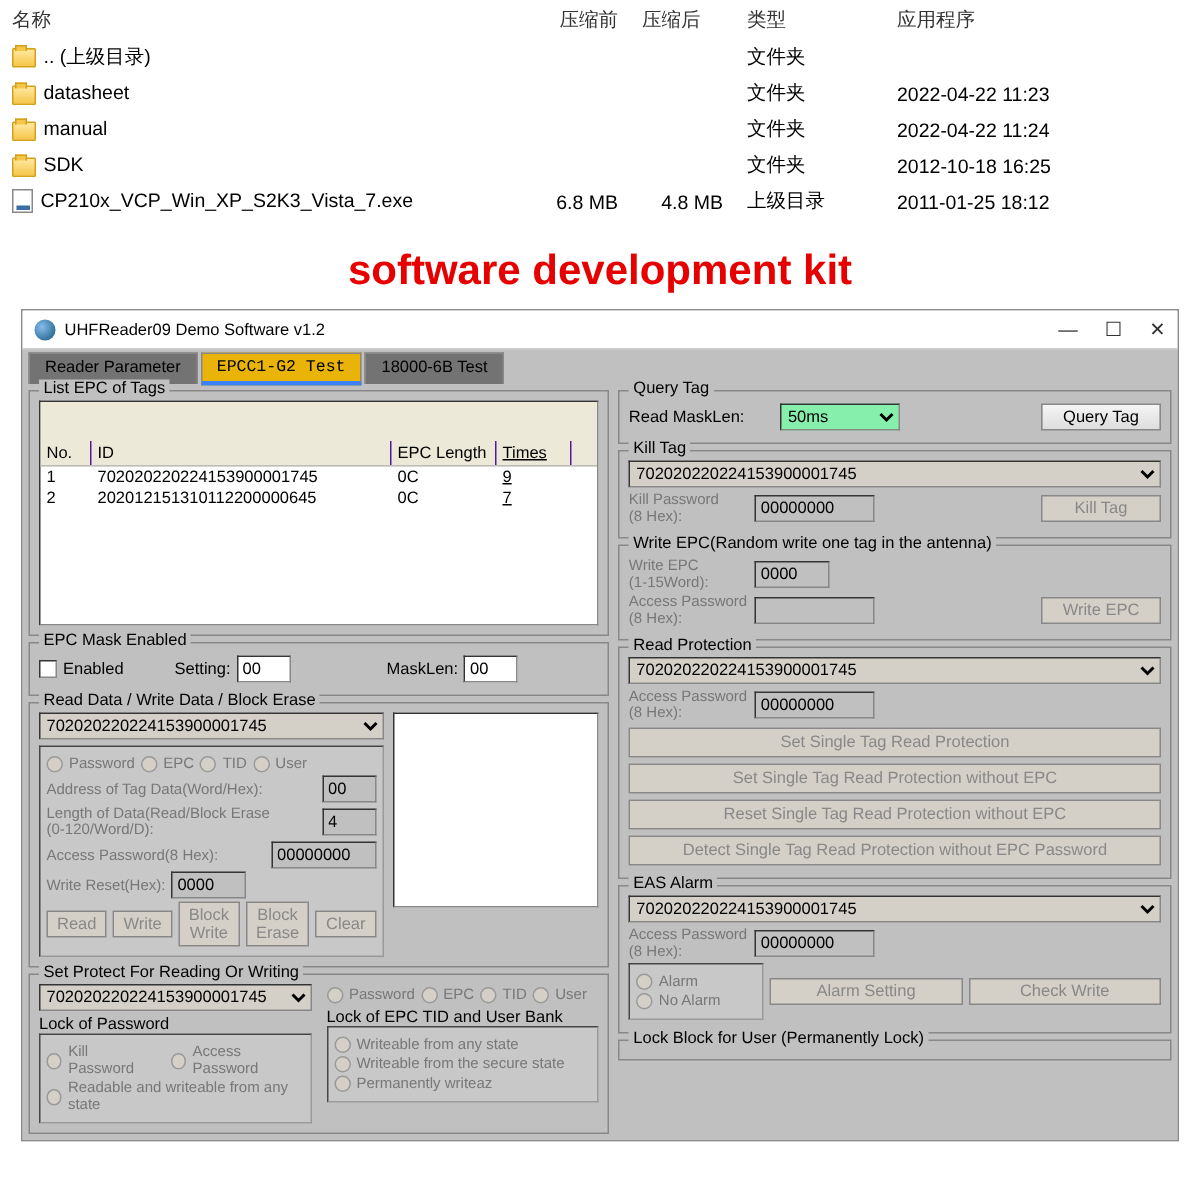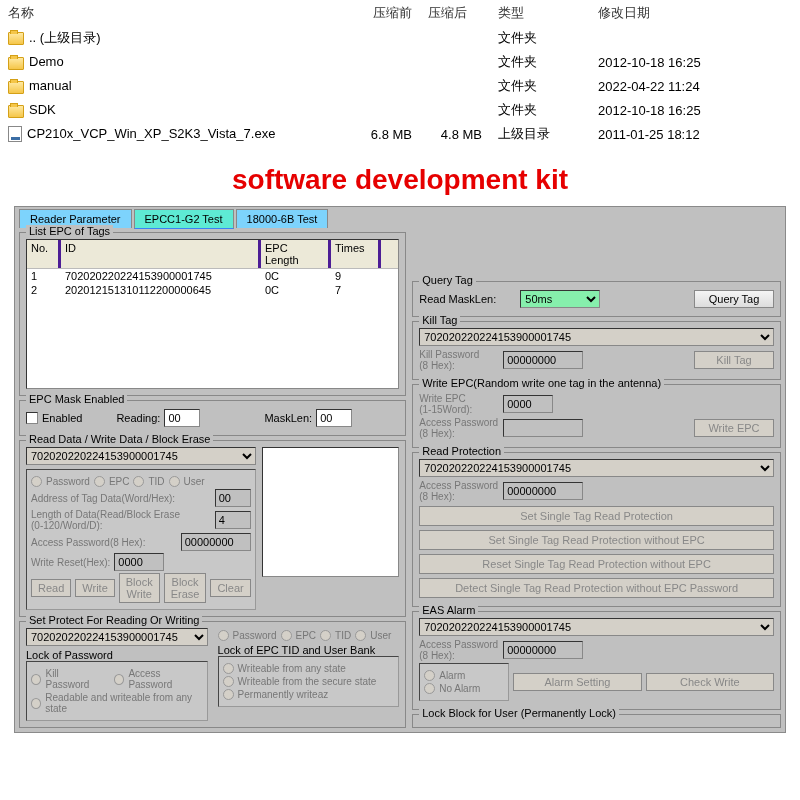--- a/index.html
+++ b/index.html
@@ -17,36 +17,36 @@
 .red-title { color: #e60000; font-size: 28px; font-weight: bold; text-align: center; padding: 18px 0 10px; }
 
 
 .window { margin: 0 14px; border: 1px solid #8a8a8a; background: #c0c0c0; font-size: 11px; }
 .titlebar { background: #fff; border-bottom: 1px solid #ccc; padding: 5px 8px; display: flex; align-items: center; }
 .titlebar-icon { width: 14px; height: 14px; border-radius: 50%; background: radial-gradient(circle at 35% 35%, #8be, #157); margin-right: 6px; }
 .wincontrols { margin-left: auto; display: flex; gap: 18px; font-size: 13px; color: #333; }
 .wincontrols span { cursor: default; }
 
 .tabs { display: flex; background: #c0c0c0; padding: 2px 4px 0; }
-.tab { padding: 3px 10px; background: #7dd3fc; border: 1px solid #888; border-bottom: none; margin-right: 2px; font-size: 11px; }
-.tab.active { background: #5eead4; border-bottom: 1px solid #3b82f6; margin-bottom: -1px; }
-
-.content { background: #c0c0c0; padding: 4px; display: flex; gap: 6px; align-items: flex-end; }
+.tab { padding: 3px 10px; background: #737373; border: 1px solid #888; border-bottom: none; margin-right: 2px; font-size: 11px; }
+.tab.active { background: #eab308; border-bottom: 3px solid #3b82f6; margin-bottom: -1px; font-family: Liberation Mono, monospace; }
+
+.content { background: #c0c0c0; padding: 4px; display: flex; gap: 6px; }
 .col-left { flex: 1.05; display: flex; flex-direction: column; gap: 4px; }
 .col-right { flex: 1; display: flex; flex-direction: column; gap: 4px; }
 
 .group { border: 1px solid #888; background: #c0c0c0; padding: 6px; position: relative; }
 .group-title { position: absolute; top: -8px; left: 6px; background: #c0c0c0; padding: 0 3px; font-size: 11px; }
 
 .listbox { background: #fff; border: 1px inset #888; height: 150px; overflow: hidden; position: relative; }
 .listhead { display: flex; background: #ece9d8; border-bottom: 1px solid #bbb; }
-.listhead div { padding: 2px 4px; border-right: 3px solid #4c1d95; font-size: 11px; }
+.listhead div { padding: 2px 4px; border-right: 1px solid #4c1d95; font-size: 11px; margin-top: 26px; }
 .listrow { display: flex; }
 .listrow div { padding: 1px 4px; font-size: 11px; }
-.c-no { width: 34px; } .c-id { width: 200px; } .c-len { width: 70px; } .c-times { width: 50px; }
+.c-no { width: 34px; } .c-id { width: 200px; } .c-len { width: 70px; } .c-times { width: 50px; text-decoration: underline; }
 .watermark { position: absolute; left: 50%; top: 62%; transform: translate(-50%,-50%); font-size: 28px; font-weight: bold; color: #999; letter-spacing: 4px; font-family: Arial; }
 
 input.txt { background: #fff; border: 1px inset #888; padding: 1px 3px; font-size: 11px; height: 18px; }
 input.gtxt { background: #c0c0c0; border: 1px inset #888; padding: 1px 3px; font-size: 11px; height: 18px; }
 .btn { background: linear-gradient(#f5f5f5,#ddd); border: 1px solid #888; padding: 2px 6px; font-size: 11px; cursor: default; }
 .btn.wide { width: 100%; padding: 3px; margin: 2px 0; }
 .btn.dis { color: #888; background: #d4d0c8; }
 select.sel { font-size: 11px; height: 18px; border: 1px inset #888; background: #86efac; }
 select.gsel { font-size: 11px; height: 18px; border: 1px inset #888; background: #d4d0c8; }
 
@@ -62,37 +62,37 @@
 </head>
 <body>
 
 <table class="filelist">
 <thead>
       <tr>
 <th style="width:350px">名称</th>
 <th style="width:70px;text-align:right">压缩前</th>
 <th style="width:70px;text-align:left">压缩后</th>
 <th style="width:100px">类型</th>
-<th>修改日期</th>
+<th>应用程序</th>
 </tr>
     </thead>
 <tbody id="filelist-body">
       <tr>
         <td><span class="folder-icon"></span>.. (上级目录)</td>
         <td style="text-align:right"></td>
         <td style="text-align:right"></td>
         <td>文件夹</td>
         <td></td>
       </tr>
       <tr>
-        <td><span class="folder-icon"></span>Demo</td>
+        <td><span class="folder-icon"></span>datasheet</td>
         <td style="text-align:right"></td>
         <td style="text-align:right"></td>
         <td>文件夹</td>
-        <td>2012-10-18 16:25</td>
+        <td>2022-04-22 11:23</td>
       </tr>
       <tr>
         <td><span class="folder-icon"></span>manual</td>
         <td style="text-align:right"></td>
         <td style="text-align:right"></td>
         <td>文件夹</td>
         <td>2022-04-22 11:24</td>
       </tr>
       <tr>
         <td><span class="folder-icon"></span>SDK</td>
@@ -107,20 +107,29 @@
         <td style="text-align:right">4.8 MB</td>
         <td>上级目录</td>
         <td>2011-01-25 18:12</td>
       </tr>
     </tbody>
 </table>
 
 <div class="red-title">software development kit</div>
 
 <div class="window">
+<div class="titlebar">
+  <span class="titlebar-icon"></span>
+  <span>UHFReader09 Demo Software v1.2</span>
+  <div class="wincontrols">
+    <span>—</span>
+    <span>☐</span>
+    <span>✕</span>
+  </div>
+</div>
 <div class="tabs">
   <div class="tab">Reader Parameter</div>
   <div class="tab active">EPCC1-G2 Test</div>
   <div class="tab">18000-6B Test</div>
 </div>
 
 <div class="content">
 
 <div class="col-left">
 
@@ -148,21 +157,21 @@
               </div>
             </div>
 </div>
 </div>
 
 <div class="group">
 <span class="group-title">EPC Mask Enabled</span>
 <div class="row">
   <span class="chk"></span>
   <span>Enabled</span>
-  <span style="margin-left:30px">Reading:</span>
+  <span style="margin-left:30px">Setting:</span>
   <input class="txt" style="width: 36px;" value="00">
   <span style="margin-left:60px">MaskLen:</span>
   <input class="txt" style="width: 36px;" value="00">
 </div>
 </div>
 
 <div class="group">
 <span class="group-title">Read Data / Write Data / Block Erase</span>
 <div style="display:flex;gap:6px">
 <div style="flex:1.3">

